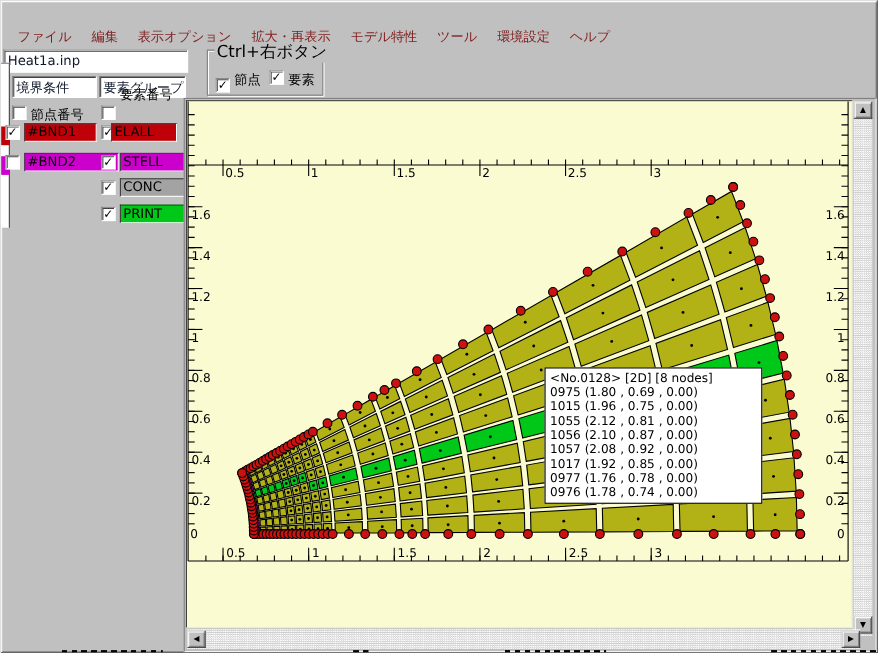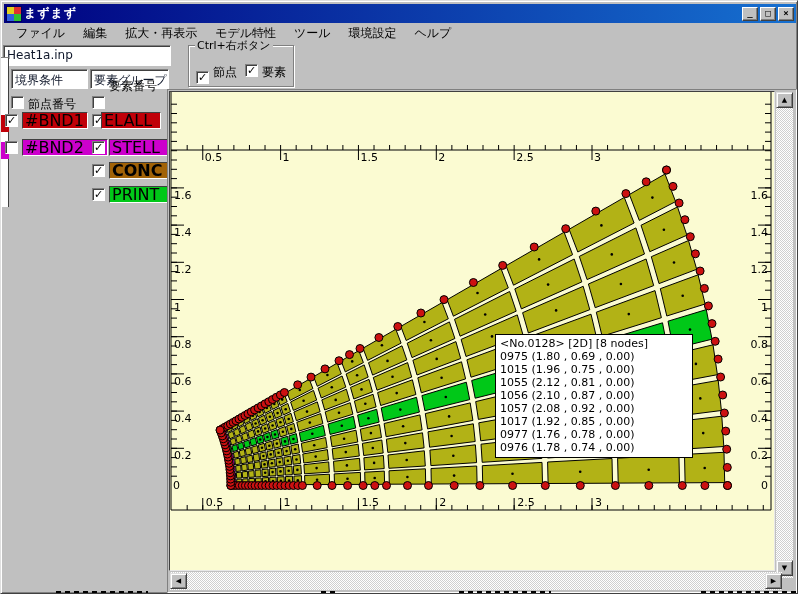--- a/index.html
+++ b/index.html
@@ -10,62 +10,56 @@
   .titlebar{position:absolute;left:3px;top:3px;width:792px;height:19px;
             background:linear-gradient(90deg,#000080,#1670d0);display:flex;align-items:center;padding:0 2px;}
   .appicon{width:14px;height:14px;margin:0 3px 0 1px;
            background:conic-gradient(#e03030 0 25%,#30c030 0 50%,#3060e0 0 75%,#e0d020 0);
            outline:1px solid #00000044;}
   .title{color:#fff;font-weight:bold;font-size:12px;letter-spacing:1px;flex:1;}
   .winbtn{width:16px;height:14px;background:#c0c0c0;border:1px solid #fff;border-right-color:#404040;border-bottom-color:#404040;
           box-shadow:inset -1px -1px 0 #808080;font-size:9px;line-height:11px;text-align:center;margin-left:2px;
           font-family:"DejaVu Sans Mono",monospace;font-weight:bold;color:#000;}
   .menubar{position:absolute;left:6px;top:24px;height:17px;display:flex;align-items:center;}
-  .menuitem{font-size:12px;color:#000000;padding:1px 9px;white-space:nowrap;}
+  .menuitem{font-size:12px;color:#7f1d1d;padding:1px 9px;white-space:nowrap;}
   .sunken{background:#fff;border:1px solid #808080;border-right-color:#fff;border-bottom-color:#fff;
           box-shadow:inset 1px 1px 0 #404040;}
   .field{position:absolute;font-size:12px;color:#0f172a;padding:2px 3px;white-space:nowrap;overflow:hidden;}
   .groupbox{position:absolute;left:187px;top:44px;width:106px;height:42px;
             border:1px solid #808080;box-shadow:1px 1px 0 #fff, inset 1px 1px 0 #fff;}
-  .grouptitle{position:absolute;left:6px;top:-8px;background:#c0c0c0;font-size:11px;padding:0 2px;white-space:nowrap;}
+  .grouptitle{position:absolute;left:6px;top:-8px;background:#c0c0c0;font-size:15px;padding:0 2px;white-space:nowrap;}
   .cb{position:absolute;width:13px;height:13px;background:#fff;border:1px solid #808080;border-right-color:#fff;border-bottom-color:#fff;
       box-shadow:inset 1px 1px 0 #404040;font-size:11px;line-height:12px;text-align:center;color:#000;font-weight:bold;}
   .cb-inline{position:relative;display:inline-block;vertical-align:-2px;margin-right:3px;}
   .clabel{position:absolute;height:17px;border:1px solid #404040;border-right-color:#fff;border-bottom-color:#fff;
-          font-size:16px;line-height:15px;padding:0 2px;color:#000;white-space:nowrap;overflow:hidden;}
+          font-size:12px;line-height:15px;padding:0 2px;color:#000;white-space:nowrap;overflow:hidden;}
   .hdr{position:absolute;font-size:12px;color:#000;white-space:nowrap;}
   .plotframe{position:absolute;left:166px;top:88px;width:630px;height:504px;background:#c0c0c0;
              border:1px solid #808080;border-right-color:#fff;border-bottom-color:#fff;}
   .canvas{position:absolute;left:1px;top:1px;width:606px;height:480px;background:#fbfbd2;
           border:1px solid #404040;border-right-color:#e8e8e8;border-bottom-color:#e8e8e8;}
   .sb-track{position:absolute;background:conic-gradient(#fff 0 25%,#d0d0d0 0 50%,#fff 0 75%,#d0d0d0 0);background-size:2px 2px;}
   .sb-btn{position:absolute;width:17px;height:16px;background:#c0c0c0;border:1px solid #dfdfdf;border-right-color:#404040;border-bottom-color:#404040;
           box-shadow:inset 1px 1px 0 #fff, inset -1px -1px 0 #808080;font-size:7px;text-align:center;line-height:14px;color:#000;}
   .infobox{position:absolute;left:325px;top:242px;width:198px;height:124px;background:#fff;border:1px solid #000;
            font-family:"DejaVu Sans Mono",monospace;font-size:11px;line-height:13px;color:#000;padding:2px 4px;white-space:pre;}
   .dash{position:absolute;height:3px;top:590px;background:repeating-linear-gradient(90deg,#000 0 5px,transparent 5px 9px);}
   .leftstrip{position:absolute;left:0;top:56px;width:8px;height:150px;background:#fff;border-right:1px solid #404040;border-top:1px solid #808080;}
   .leftstrip .blk{position:absolute;left:0;width:8px;height:17px;}
 </style>
 </head>
 <body>
 
 <div id="screen">
 
-  <div class="titlebar">
-    <div class="appicon"></div>
-    <div class="title">まずまず</div>
-    <div class="winbtn">_</div>
-    <div class="winbtn">□</div>
-    <div class="winbtn">×</div>
-  </div>
 
   <div class="menubar">
     <span class="menuitem">ファイル</span>
     <span class="menuitem">編集</span>
+    <span class="menuitem">表示オプション</span>
     <span class="menuitem">拡大・再表示</span>
     <span class="menuitem">モデル特性</span>
     <span class="menuitem">ツール</span>
     <span class="menuitem">環境設定</span>
     <span class="menuitem">ヘルプ</span>
   </div>
 
   <div class="field sunken" style="left:2px;top:44px;width:168px;height:21px;">Heat1a.inp</div>
 
   <div class="groupbox">
@@ -92,21 +86,21 @@
   <span class="cb" style="left:4px;top:113px;">✓</span>
   <span class="clabel" style="left: 21px; top: 111px; width: 66px; background: rgb(192, 0, 8);">#BND1</span>
   <span class="cb" style="left:4px;top:140px;"></span>
   <span class="clabel" style="left: 21px; top: 138px; width: 86px; background: rgb(204, 0, 204);">#BND2</span>
 
   <span class="cb" style="left:91px;top:113px;">✓</span>
   <span class="clabel" style="left: 100px; top: 111px; width: 60px; background: rgb(192, 0, 8);">ELALL</span>
   <span class="cb" style="left:91px;top:140px;">✓</span>
   <span class="clabel" style="left: 108px; top: 138px; width: 60px; background: rgb(204, 0, 204);">STELL</span>
   <span class="cb" style="left:91px;top:163px;">✓</span>
-  <span class="clabel" style="left: 108px; top: 161px; width: 60px; background: #a16207; font-weight: bold;">CONC</span>
+  <span class="clabel" style="left: 108px; top: 161px; width: 60px; background: #a3a3a3;">CONC</span>
   <span class="cb" style="left:91px;top:187px;">✓</span>
   <span class="clabel" style="left: 108px; top: 185px; width: 60px; background: rgb(0, 200, 24);">PRINT</span>
 
   <div class="plotframe">
     <div class="canvas">
       <svg id="meshsvg" width="604" height="478">
           <line x1="1" y1="0" x2="1" y2="418" stroke="#000" stroke-width="1"></line>
           <line x1="601" y1="0" x2="601" y2="418" stroke="#000" stroke-width="1"></line>
           <line x1="1" y1="58" x2="601" y2="58" stroke="#000" stroke-width="1"></line>
           <line x1="1" y1="418" x2="601" y2="418" stroke="#000" stroke-width="1"></line>

